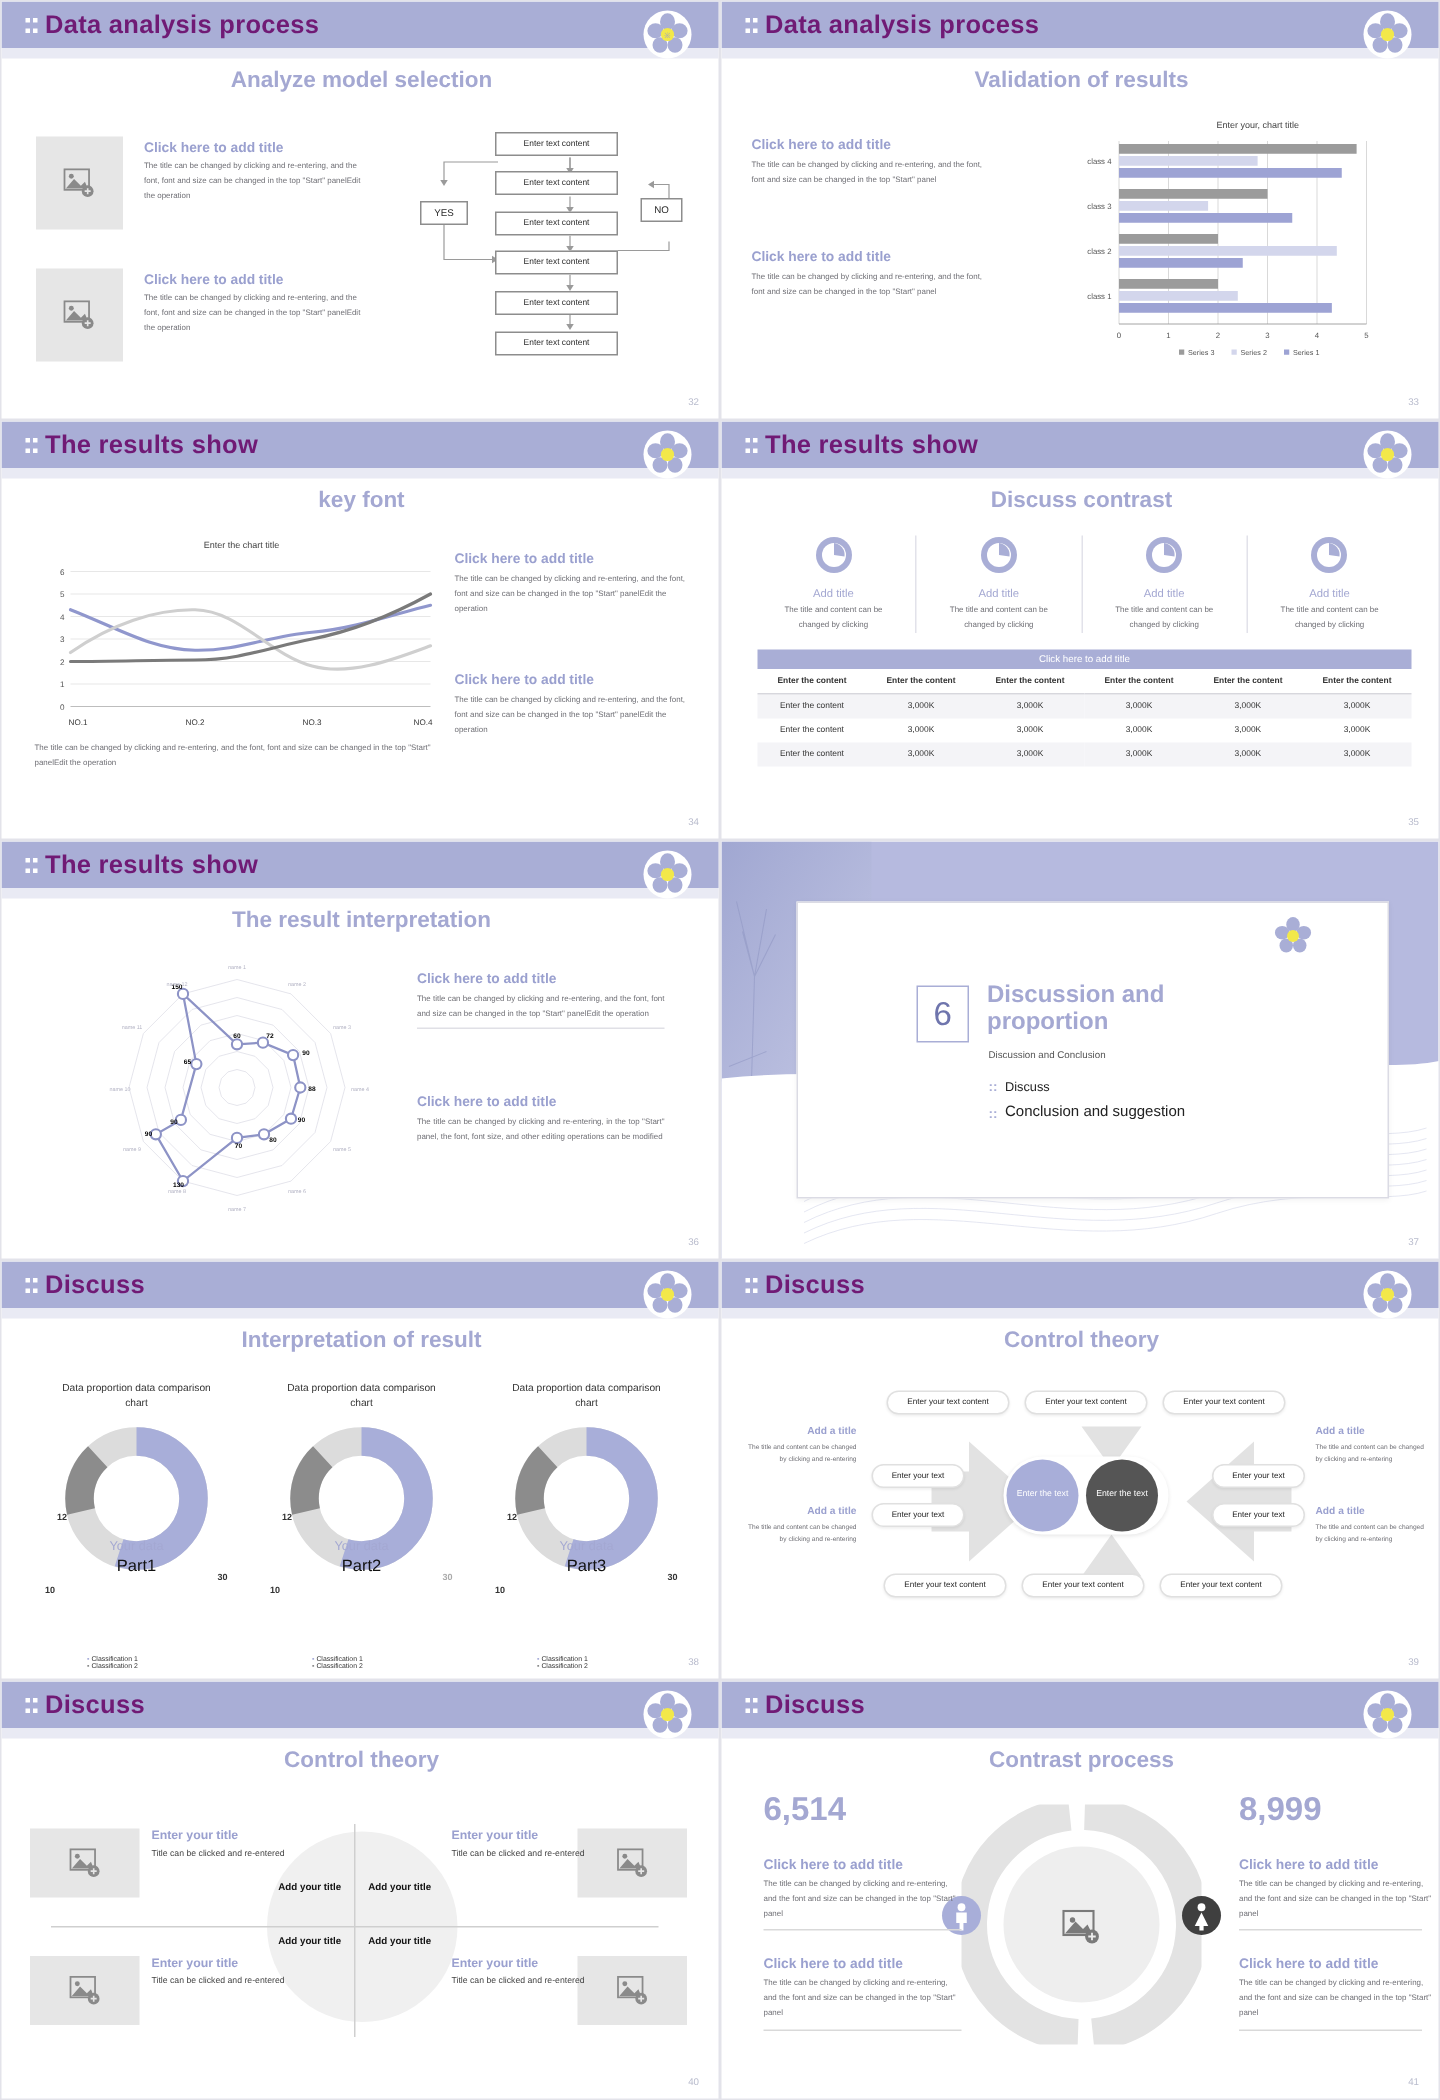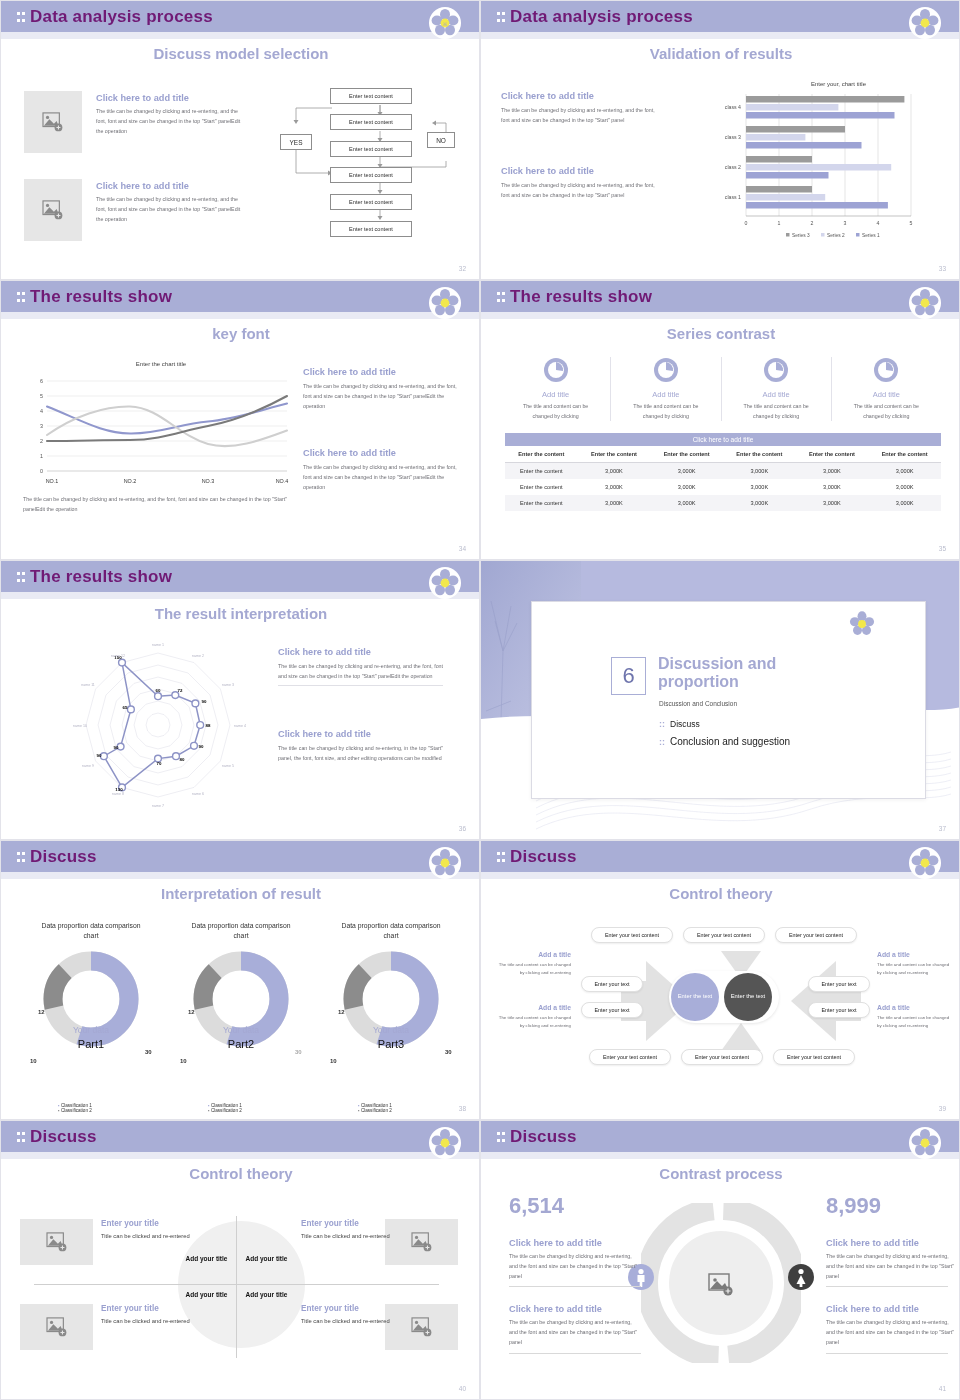--- a/index.html
+++ b/index.html
@@ -63,21 +63,21 @@
     <g fill="#a9aed6">
       <ellipse cx="20" cy="11.5" rx="5" ry="5.6"></ellipse>
       <ellipse cx="28" cy="17.5" rx="5.4" ry="5"></ellipse>
       <ellipse cx="25" cy="27" rx="5" ry="5.2"></ellipse>
       <ellipse cx="15" cy="27" rx="5" ry="5.2"></ellipse>
       <ellipse cx="12" cy="17.5" rx="5.4" ry="5"></ellipse>
     </g>
     <circle cx="20" cy="20" r="4.4" fill="#f2e84a"></circle>
     <text x="20" y="22.6" font-size="5" text-anchor="middle" fill="#9aa0cf" font-family="Liberation Sans, sans-serif">※</text>
   </svg>
-  <div class="stitle">Discuss model selection</div>
+  <div class="stitle">Analyze model selection</div>
 
   <div style="position:absolute;left:23px;top:90px;width:58px;height:62px" class="imgbox">
     <svg width="22" height="20" viewBox="0 0 24 22">
       <rect x="1" y="1" width="18" height="15" fill="none" stroke="#8a8a8a" stroke-width="1.3"></rect>
       <circle cx="6" cy="6" r="1.8" fill="#8a8a8a"></circle>
       <path d="M2 15 L8 8 L13 13 L16 10 L18 15 Z" fill="#8a8a8a"></path>
       <circle cx="18" cy="17" r="4.3" fill="#8a8a8a"></circle>
       <path d="M18 14.8v4.4M15.8 17h4.4" stroke="#e6e6e6" stroke-width="1.2"></path>
     </svg>
   </div>
@@ -327,21 +327,21 @@
     <circle cx="20" cy="20" r="16" fill="#fff"></circle>
     <g fill="#a9aed6">
           <ellipse cx="20" cy="11.5" rx="5" ry="5.6"></ellipse>
           <ellipse cx="28" cy="17.5" rx="5.4" ry="5"></ellipse>
           <ellipse cx="25" cy="27" rx="5" ry="5.2"></ellipse>
           <ellipse cx="15" cy="27" rx="5" ry="5.2"></ellipse>
           <ellipse cx="12" cy="17.5" rx="5.4" ry="5"></ellipse>
         </g>
     <circle cx="20" cy="20" r="4.4" fill="#f2e84a"></circle>
   </svg>
-  <div class="stitle">Series contrast</div>
+  <div class="stitle">Discuss contrast</div>
 
   <div style="position:absolute;left:20px;top:76px;width:440px;display:flex">
     <div style="flex:1;text-align:center;border-right:1px solid #e2e2ea">
       <svg width="26" height="26" viewBox="0 0 26 26">
         <circle cx="13" cy="13" r="12" fill="#a9aed6"></circle>
             <circle cx="13" cy="13" r="8" fill="#fff"></circle>
         <path d="M13 13 L13 5 A8 8 0 0 1 20 14 Z" fill="#a9aed6"></path>
       </svg>
       <div style="color:#a4a8d2;font-size:7.5px;margin-top:3px">Add title</div>
       <div class="body" style="margin-top:3px;padding:0 12px;line-height:1.8">The title and content can be changed by clicking</div>

